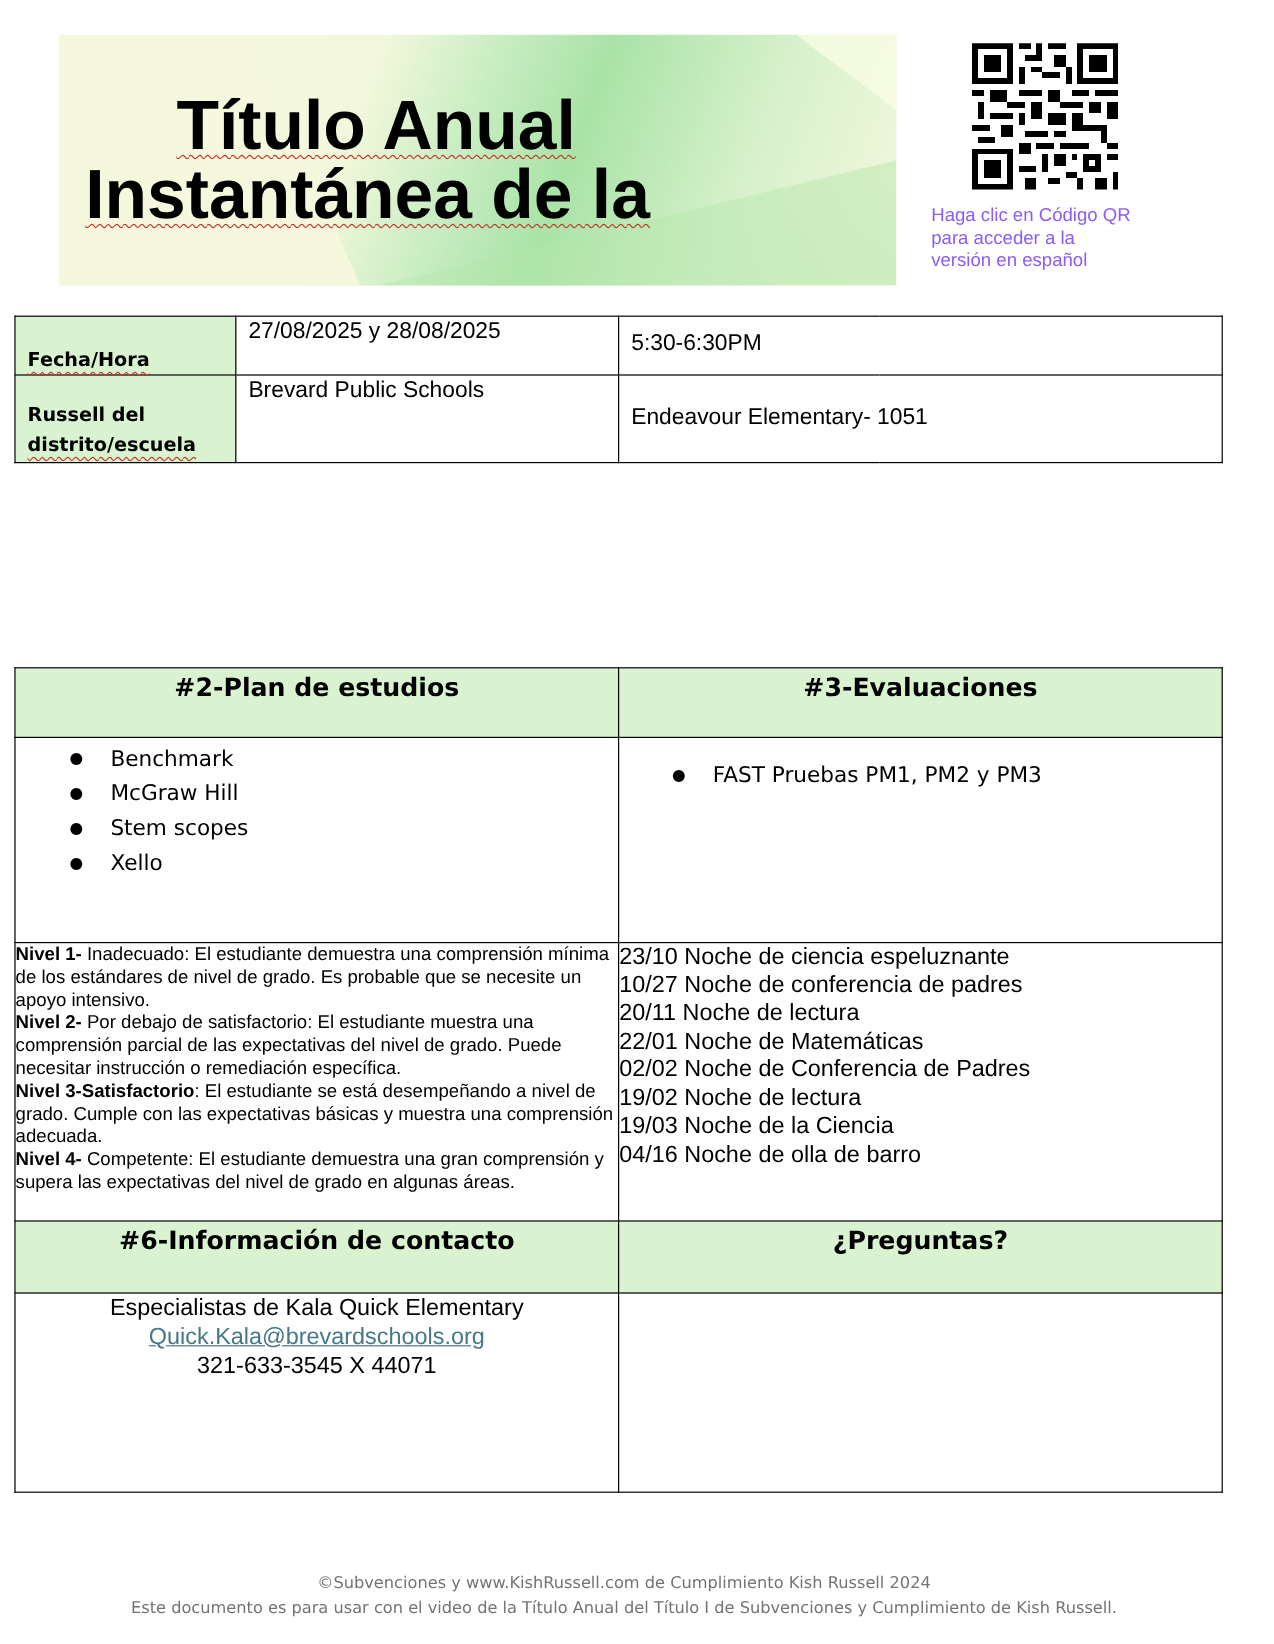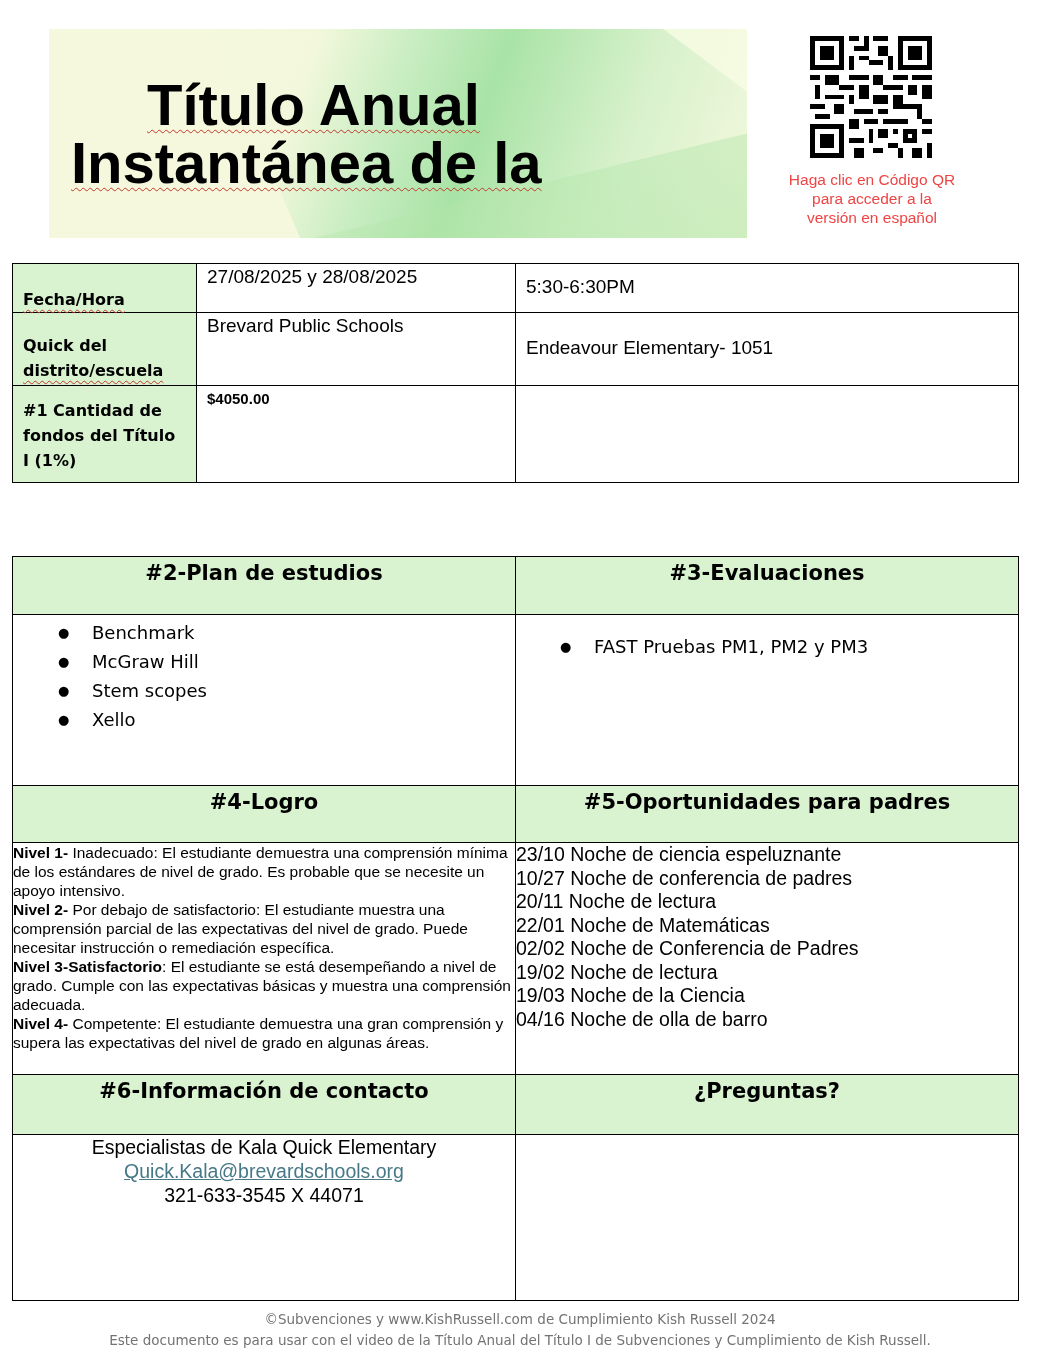--- a/index.html
+++ b/index.html
@@ -17,21 +17,21 @@
     background: rgba(250,252,228,0.75);
     clip-path: polygon(88% 0, 100% 0, 100% 30%); }
   .banner-title { position: absolute; left: 0; top: 0; width: 100%; height: 100%; }
   .title-line { position: absolute; font-family: "Liberation Sans", sans-serif; font-weight: bold; font-size: 58px; line-height: 60px; white-space: nowrap; color: #000; }
   .title-line1 { left: 98px; top: 46px; }
   .title-line2 { left: 22px; top: 104px; }
   .squiggle { text-decoration: underline wavy #c0392b; text-decoration-thickness: 1px; text-underline-offset: 4px; }
 
   .qr-block { position: absolute; left: 776px; top: 36px; width: 192px; height: 195px; }
   .qr { position: absolute; left: 34px; top: 0; width: 122px; height: 122px; }
-  .qr-caption { position: absolute; left: 0; top: 134px; width: 192px; text-align: center; font-family: "Liberation Sans", sans-serif; font-size: 15.5px; line-height: 19px; color: #ef4444; }
+  .qr-caption { position: absolute; left: 0; top: 134px; width: 192px; font-family: "Liberation Sans", sans-serif; font-size: 15.5px; line-height: 19px; color: #8b5cf6; }
 
   table.grid { position: absolute; border-collapse: collapse; table-layout: fixed; }
   table.grid td { border: 1.5px solid #000; vertical-align: top; padding: 0; }
   .label-cell { background: #d9f2d0; font-family: "DejaVu Sans", sans-serif; font-weight: bold; font-size: 16px; line-height: 25px; padding: 0 10px !important; margin-top: 33px; }
   .val { font-family: "Liberation Sans", sans-serif; font-size: 19px; }
 
   #info { left: 12px; top: 263px; width: 1006px; }
   .hdr-cell { background: #d9f2d0; text-align: center; font-family: "DejaVu Sans", sans-serif; font-weight: bold; font-size: 21px; padding-top: 4px !important; }
   #sections { left: 12px; top: 556px; width: 1006px; }
 
@@ -145,34 +145,25 @@
   <tbody>
       <tr style="height:48px">
     <td class="label-cell" style="padding-top:12px !important;vertical-align:top">
           <div style="padding-top:11px"><span class="squiggle">Fecha/Hora</span></div>
         </td>
     <td class="val" style="padding:2px 10px 0 10px">27/08/2025 y 28/08/2025</td>
     <td class="val" colspan="2" style="padding:12px 10px 0 10px">5:30-6:30PM</td>
   </tr>
   <tr style="height:73px">
     <td class="label-cell" style="padding-top:10px !important">
-      <div style="padding-top:10px">Quick del</div>
+      <div style="padding-top:10px">Russell del</div>
       <div class="squiggle">distrito/escuela</div>
     </td>
     <td class="val" style="padding:2px 10px 0 10px">Brevard Public Schools</td>
     <td class="val" colspan="2" style="padding:24px 10px 0 10px">Endeavour Elementary- 1051</td>
-  </tr>
-  <tr style="height:97px">
-    <td class="label-cell">
-      <div style="padding-top:12px">#1 Cantidad de</div>
-      <div>fondos del Título</div>
-      <div>I (1%)</div>
-    </td>
-    <td style="padding:4px 10px 0 10px;font-weight:bold;font-size:15px;font-family:'Liberation Sans',sans-serif">$4050.00</td>
-    <td colspan="2"></td>
   </tr>
 </tbody>
   </table>
 
 <table class="grid" id="sections">
   <colgroup>
       <col style="width:503px">
       <col style="width:503px">
     </colgroup>
   <tbody>
@@ -188,24 +179,20 @@
         <li>Stem scopes</li>
         <li>Xello</li>
       </ul>
     </td>
     <td style="padding:17px 0 0 78px">
       <ul class="bullets">
         <li>FAST Pruebas PM1, PM2 y PM3</li>
       </ul>
     </td>
   </tr>
-  <tr style="height:57px">
-    <td class="hdr-cell">#4-Logro</td>
-    <td class="hdr-cell">#5-Oportunidades para padres</td>
-  </tr>
   <tr style="height:232px">
     <td class="levels">
       <div><b>Nivel 1-</b><span> Inadecuado: El estudiante demuestra una comprensión mínima de los estándares de nivel de grado. Es probable que se necesite un apoyo intensivo.</span></div>
       <div><b>Nivel 2-</b><span> Por debajo de satisfactorio: El estudiante muestra una comprensión parcial de las expectativas del nivel de grado. Puede necesitar instrucción o remediación específica.</span></div>
       <div><b>Nivel 3-Satisfactorio</b><span>: El estudiante se está desempeñando a nivel de grado. Cumple con las expectativas básicas y muestra una comprensión adecuada.</span></div>
       <div><b>Nivel 4-</b><span> Competente: El estudiante demuestra una gran comprensión y supera las expectativas del nivel de grado en algunas áreas.</span></div>
     </td>
     <td class="events">
       <div>23/10 Noche de ciencia espeluznante</div>
       <div>10/27 Noche de conferencia de padres</div>

